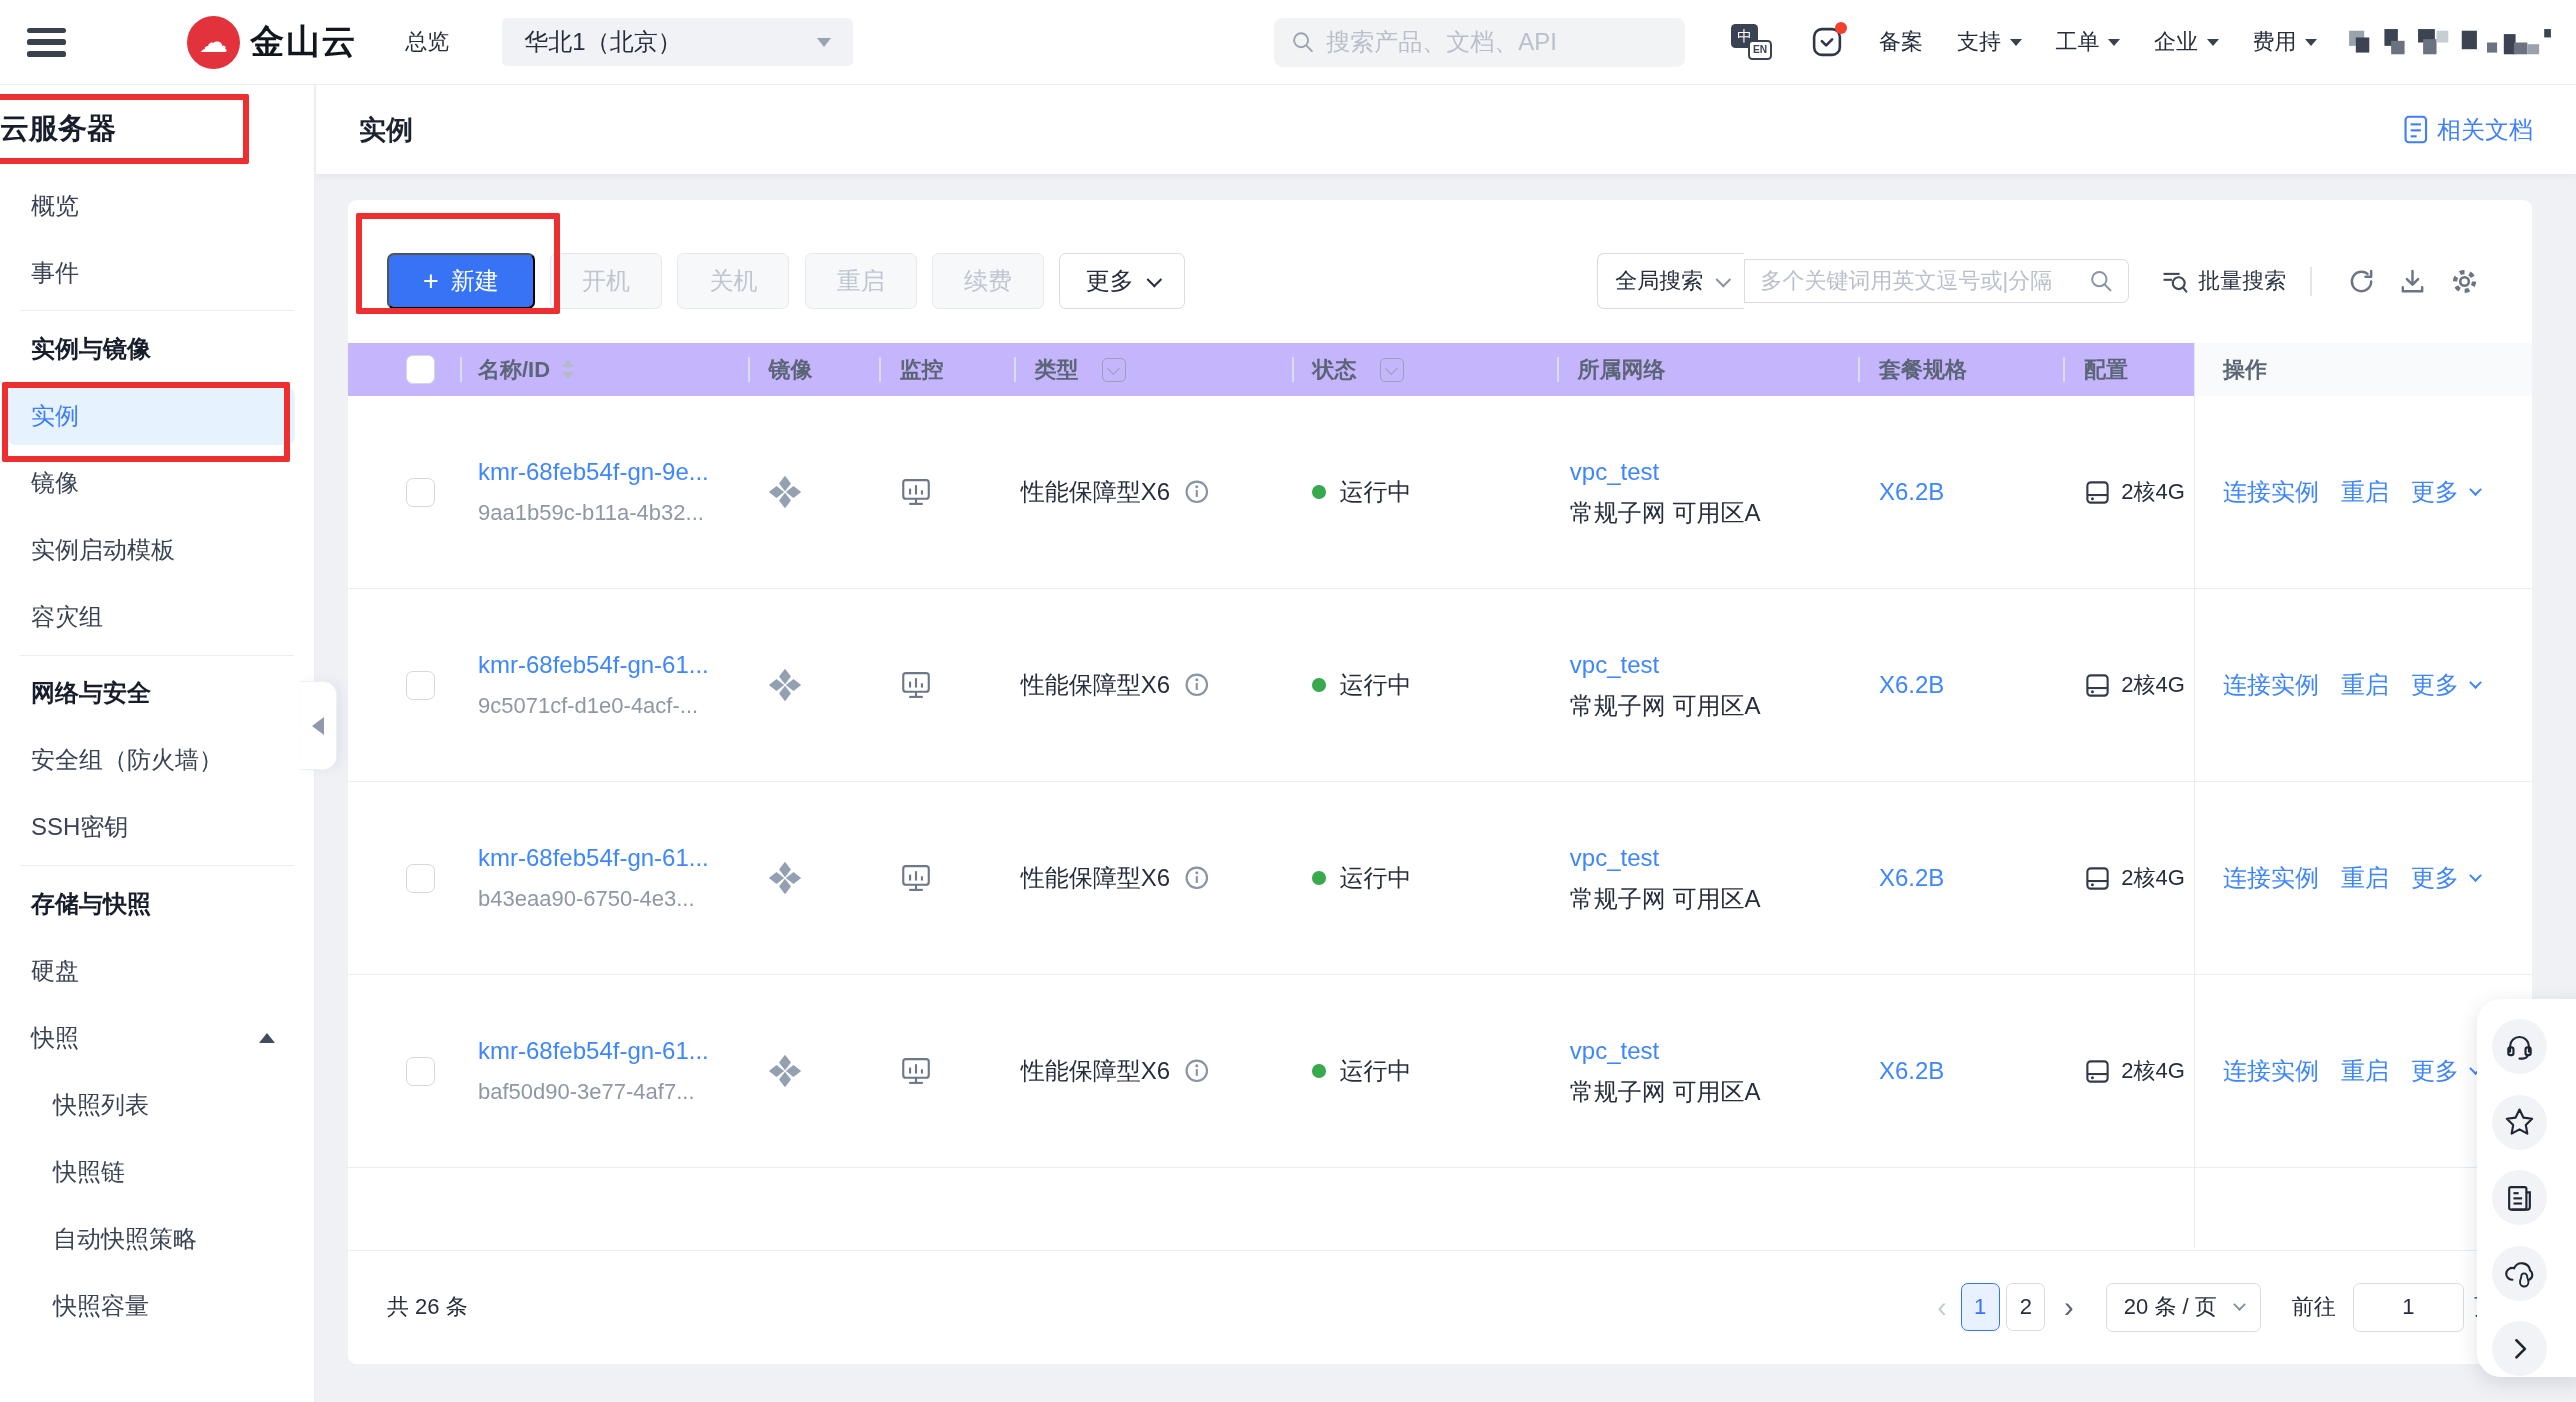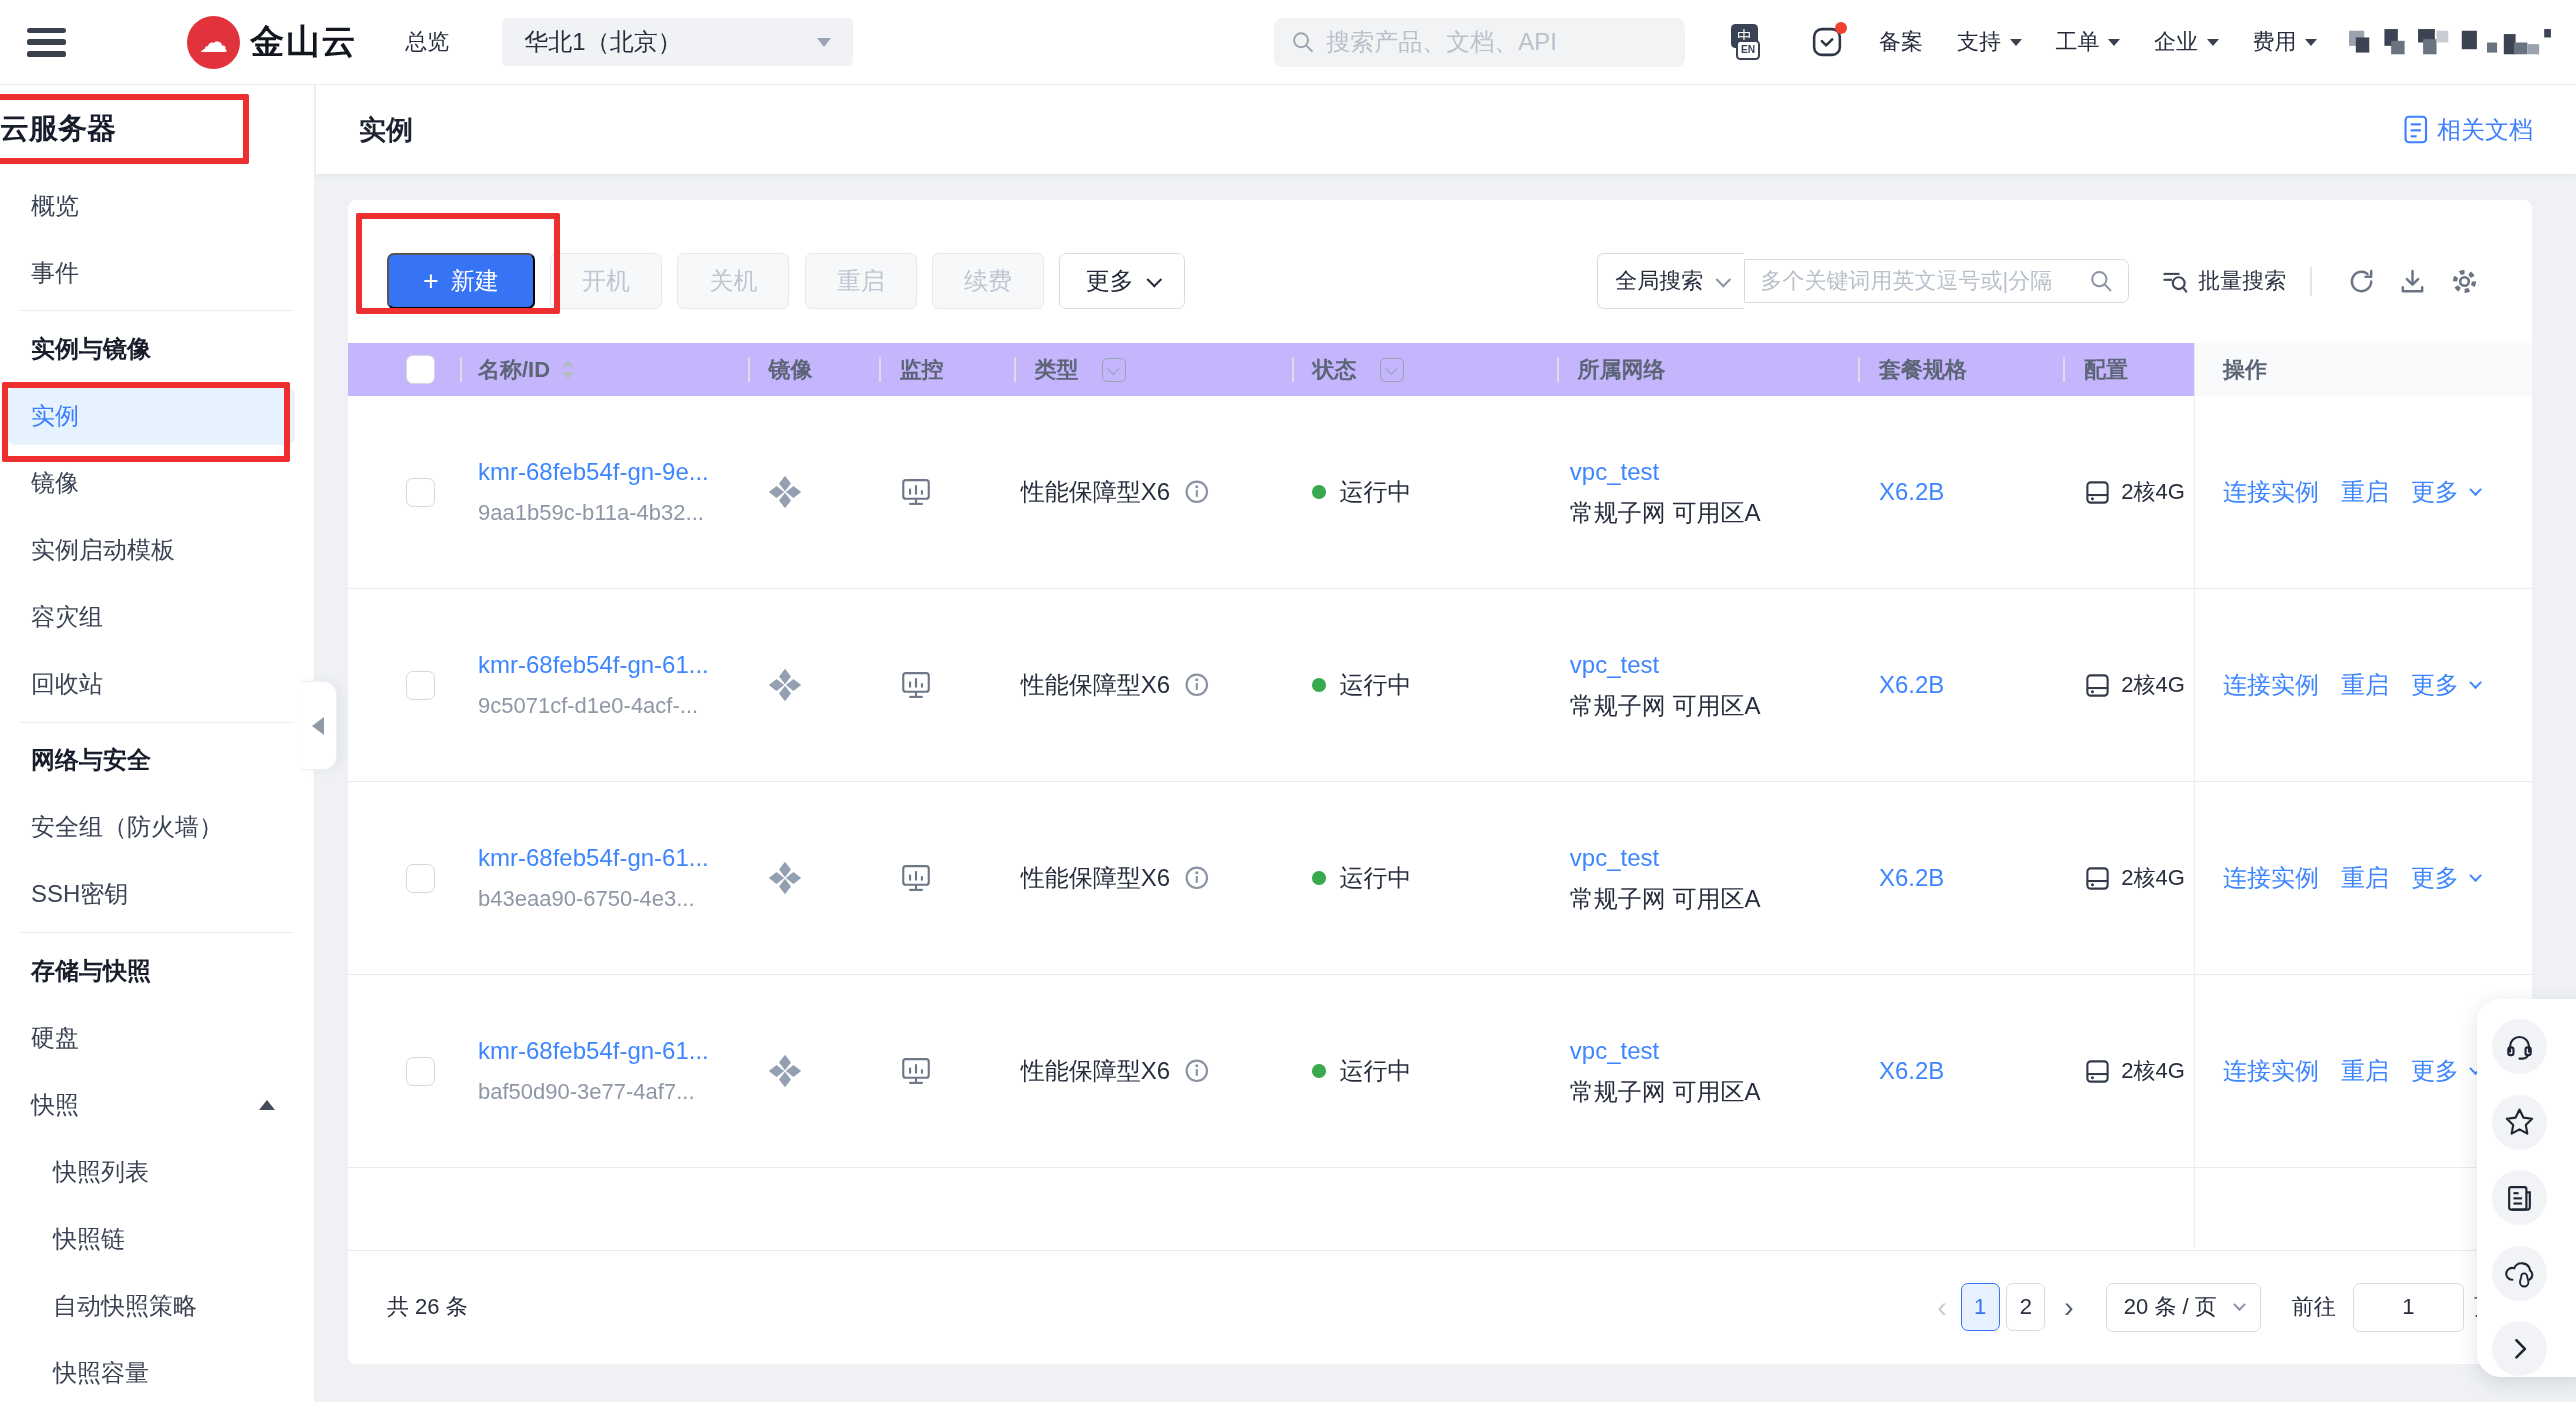--- a/index.html
+++ b/index.html
@@ -28,21 +28,21 @@
   .tb-spacer{flex:1;}
   .tb-search{width:411px;height:49px;background:#f2f3f5;border-radius:8.5px;display:flex;
     align-items:center;padding:0 17px;margin-right:46px;}
   .tb-search input{border:none;outline:none;background:transparent;font-size:24px;width:100%;
     margin-left:12px;color:#262d3d;font-family:inherit;}
   .tb-search input::placeholder{color:#b9c0cb;}
   .tb-icons{display:flex;align-items:center;gap:37px;margin-right:34px;}
   .lang-icon{position:relative;width:41px;height:36px;cursor:pointer;}
   .lang-zh{position:absolute;left:0;top:0;width:27px;height:24px;background:#3a4354;color:#fff;
     border-radius:4.3px;font-size:14.5px;display:flex;align-items:center;justify-content:center;}
-  .lang-en{position:absolute;right:12px;bottom:0;width:24px;height:20.4px;background:#fff;
+  .lang-en{position:absolute;right:0;bottom:0;width:24px;height:20.4px;background:#fff;
     border:2.6px solid #3a4354;color:#3a4354;border-radius:4.3px;font-size:10.2px;font-weight:700;
     display:flex;align-items:center;justify-content:center;}
   .bell-wrap{position:relative;width:36px;height:36px;cursor:pointer;}
   .red-dot{position:absolute;right:-1.7px;top:-1.7px;width:12px;height:12px;border-radius:50%;background:#f0402e;}
   .tb-nav{display:flex;align-items:center;gap:34px;margin-right:31px;}
   .tb-nav-item{display:flex;align-items:center;gap:8.5px;font-size:22px;color:#262d3d;cursor:pointer;}
   .nav-caret{width:0;height:0;border-left:6px solid transparent;border-right:6px solid transparent;
     border-top:7.7px solid #39414f;}
   .user-redacted{margin-right:24px;cursor:pointer;}
   
@@ -267,23 +267,20 @@
     </div>
   <div class="side-item">
       <span class="lbl">镜像</span>
     </div>
   <div class="side-item">
       <span class="lbl">实例启动模板</span>
     </div>
   <div class="side-item">
       <span class="lbl">容灾组</span>
     </div>
-  <div class="side-item">
-      <span class="lbl">回收站</span>
-    </div>
   <div class="side-div"></div>
   <div class="side-item side-section">
       <span class="lbl">网络与安全</span>
     </div>
   <div class="side-item">
       <span class="lbl">安全组（防火墙）</span>
     </div>
   <div class="side-item">
       <span class="lbl">SSH密钥</span>
     </div>

